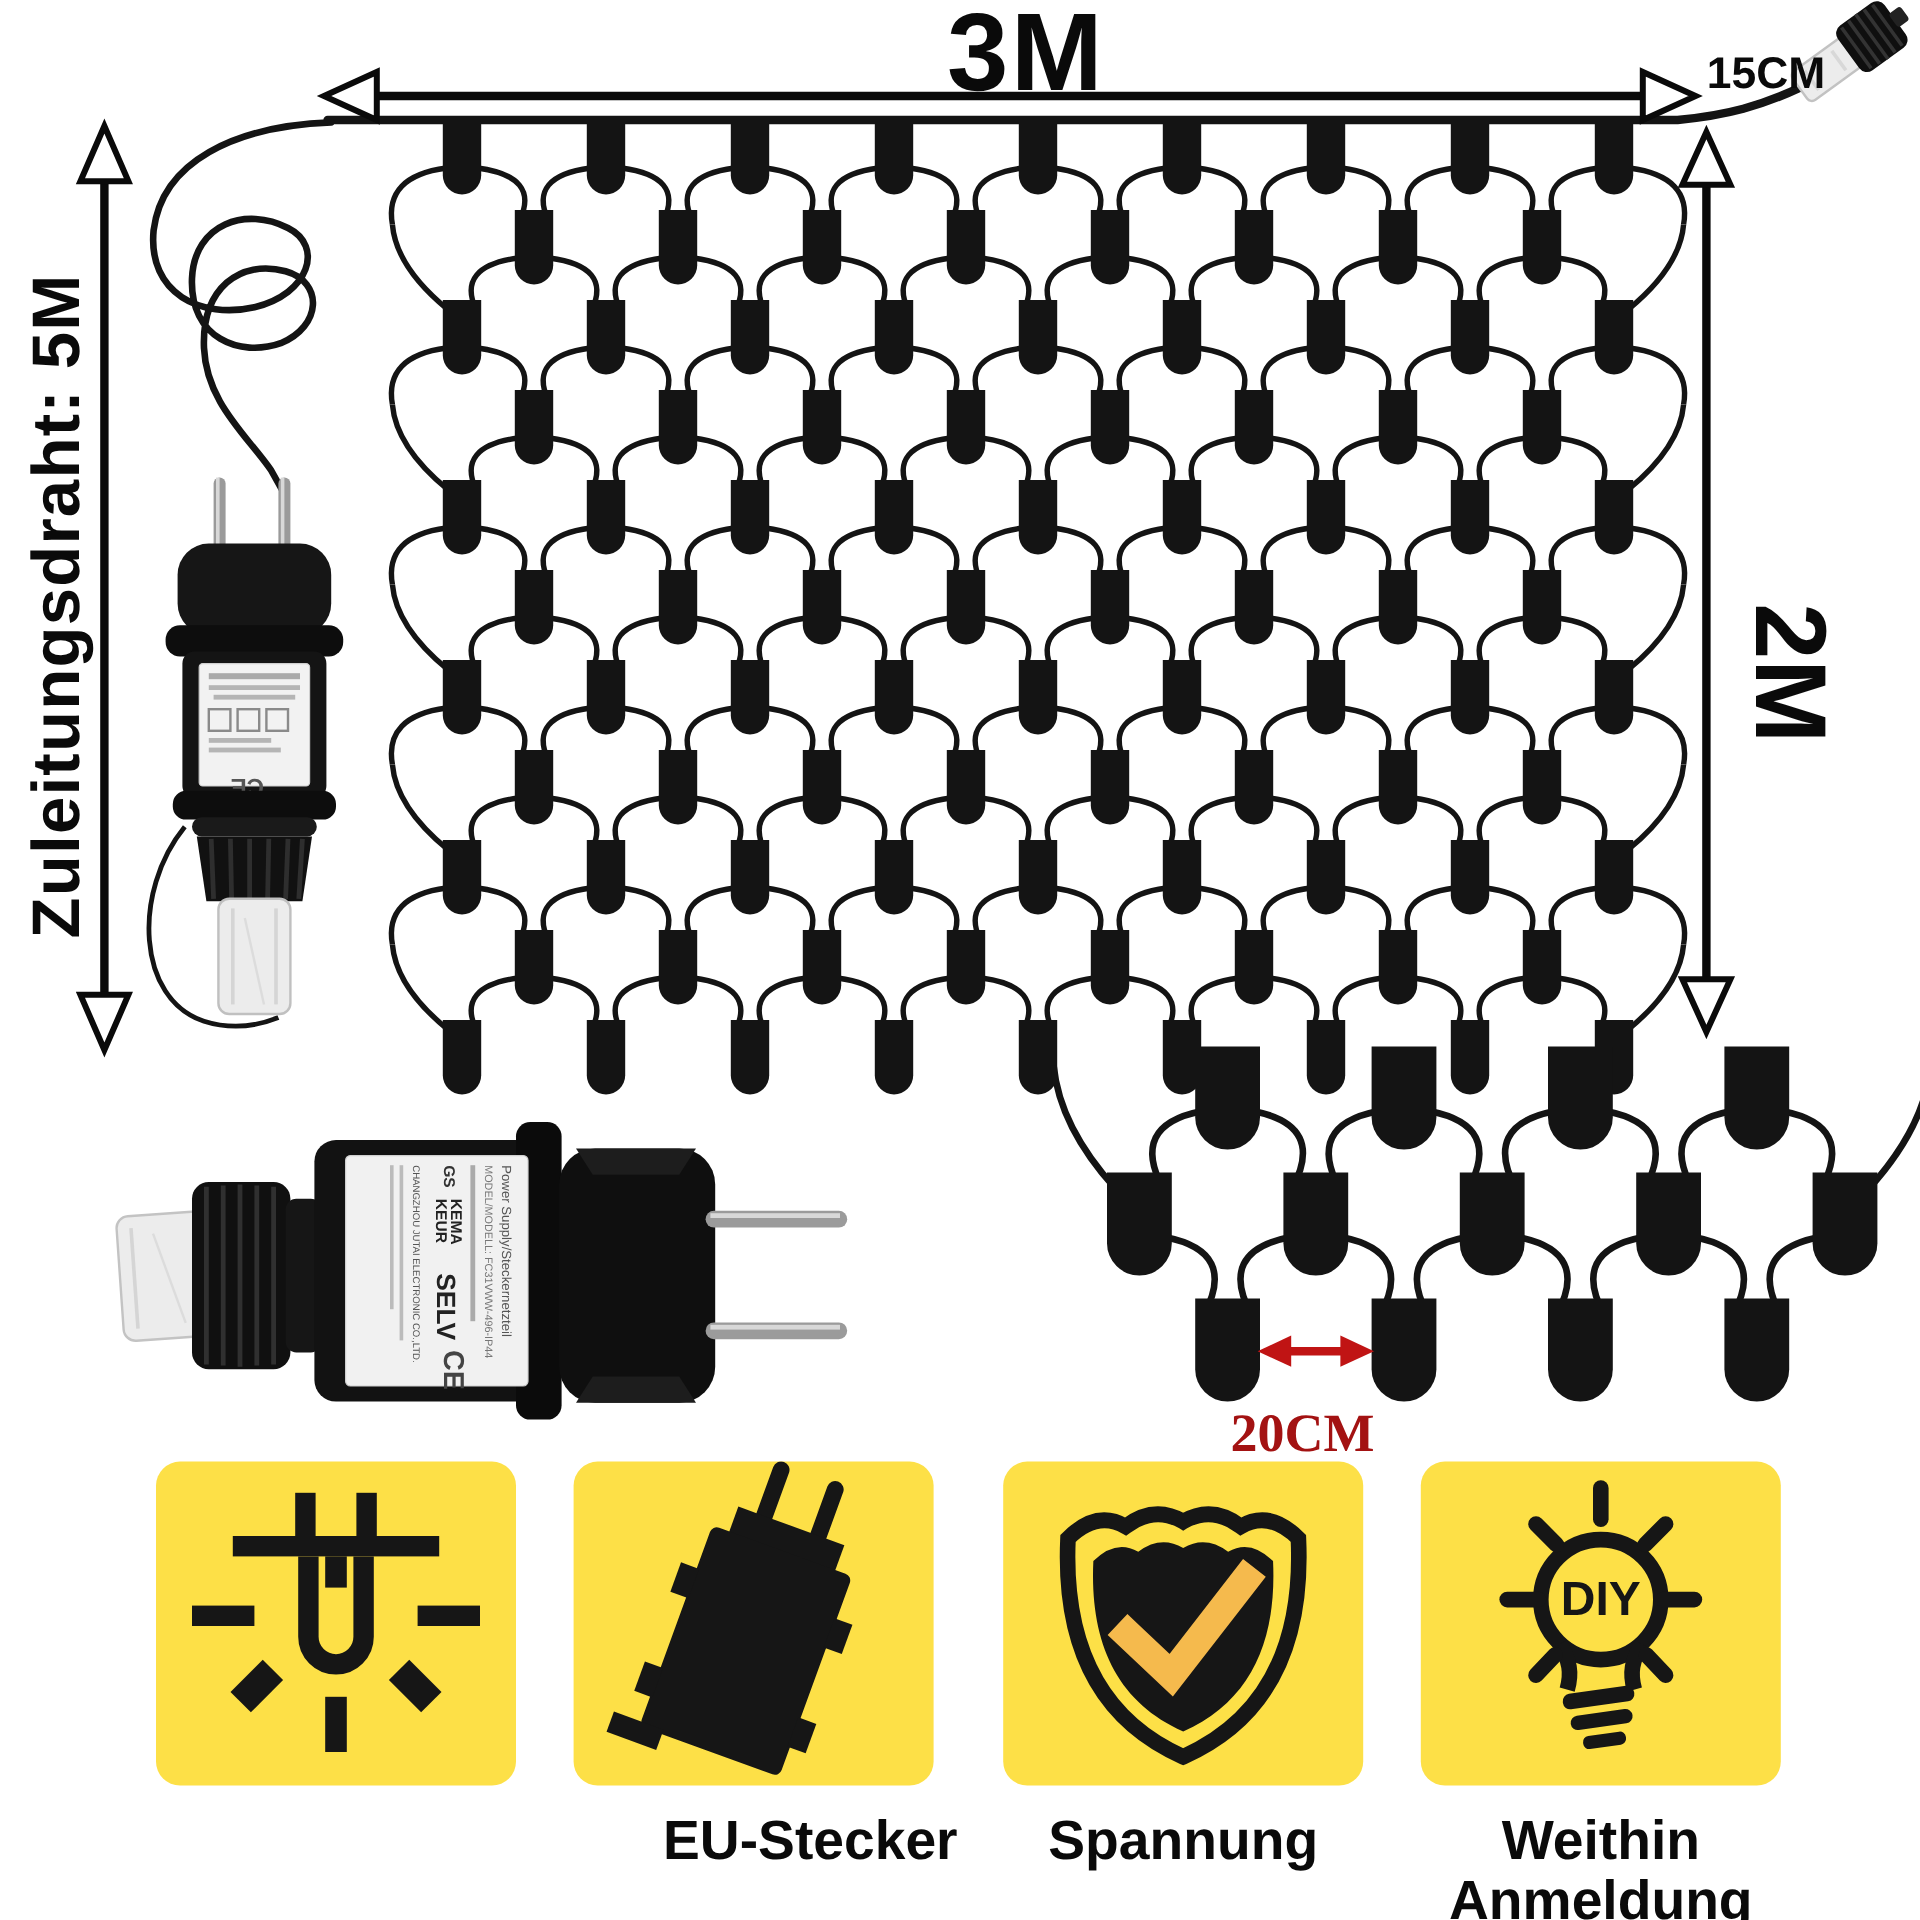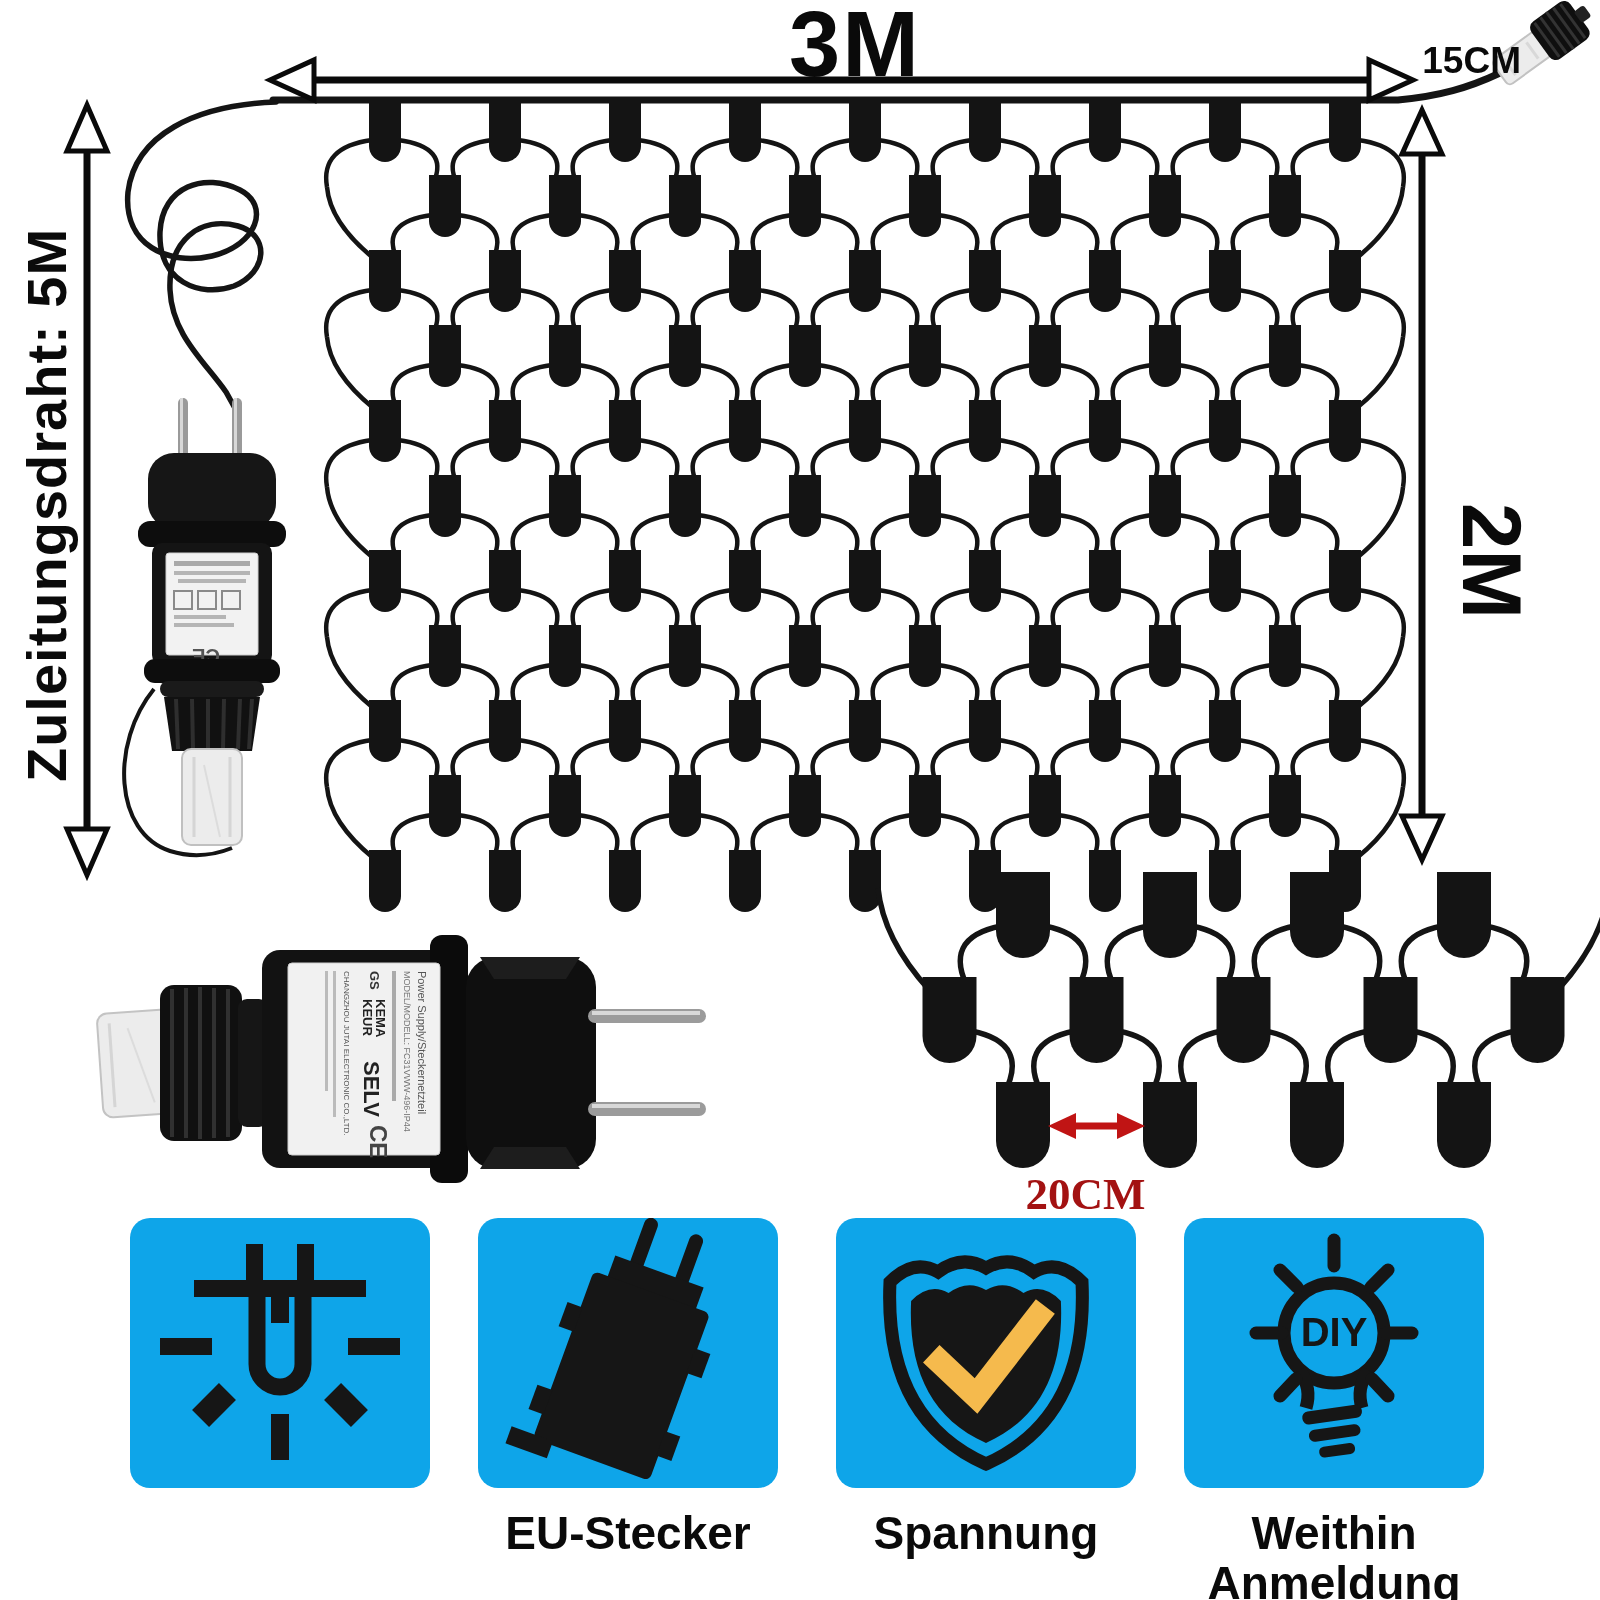--- a/index.html
+++ b/index.html
@@ -7,25 +7,25 @@
          font-family:"Liberation Sans", sans-serif;}
   #diagram{position:absolute;left:0;top:0;width:1600px;height:1600px;}
   .lbl{position:absolute;color:#0a0a0a;font-weight:bold;white-space:nowrap;}
   #label-3m{left:750px;top:-8px;width:210px;text-align:center;font-size:92px;letter-spacing:2px;}
   #label-15cm{left:1403px;top:40px;width:118px;text-align:right;font-size:37px;}
   #label-2m{left:1422px;top:518px;width:150px;height:86px;text-align:center;font-size:84px;
             transform:rotate(90deg);transform-origin:50% 50%;}
   #label-5m{left:-346px;top:475px;width:780px;height:60px;text-align:center;font-size:56px;
             transform:rotate(-90deg);transform-origin:50% 50%;letter-spacing:1px;}
   #label-20cm{left:1008px;top:1168px;width:155px;text-align:center;font-size:45px;color:#A31212;font-family:Liberation Serif, serif;}
-  .tile{position:absolute;top:1218px;width:300px;height:270px;background:#0ea5e9;border-radius:20px;}
+  .tile{position:absolute;top:1218px;width:300px;height:270px;background:#fde047;border-radius:20px;}
   .tile svg{display:block;width:100%;height:100%;}
   .tile-label{position:absolute;top:1508px;width:340px;text-align:center;color:#0a0a0a;
               font-weight:bold;font-size:46px;line-height:50px;}
-  .tl-1{left:110px;} .tl-2{left:458px;} .tl-3{left:816px;} .tl-4{left:1164px;}
+  .tl-1{left:110px;} .tl-2{left:458px;text-align:right;} .tl-3{left:816px;} .tl-4{left:1164px;}
   .t-1{left:130px;} .t-2{left:478px;} .t-3{left:836px;} .t-4{left:1184px;}
 </style>
 </head>
 <body>
 
 <div id="stage">
 
   <svg id="diagram" viewBox="0 0 1600 1600">
 
     <g id="mesh-main">

